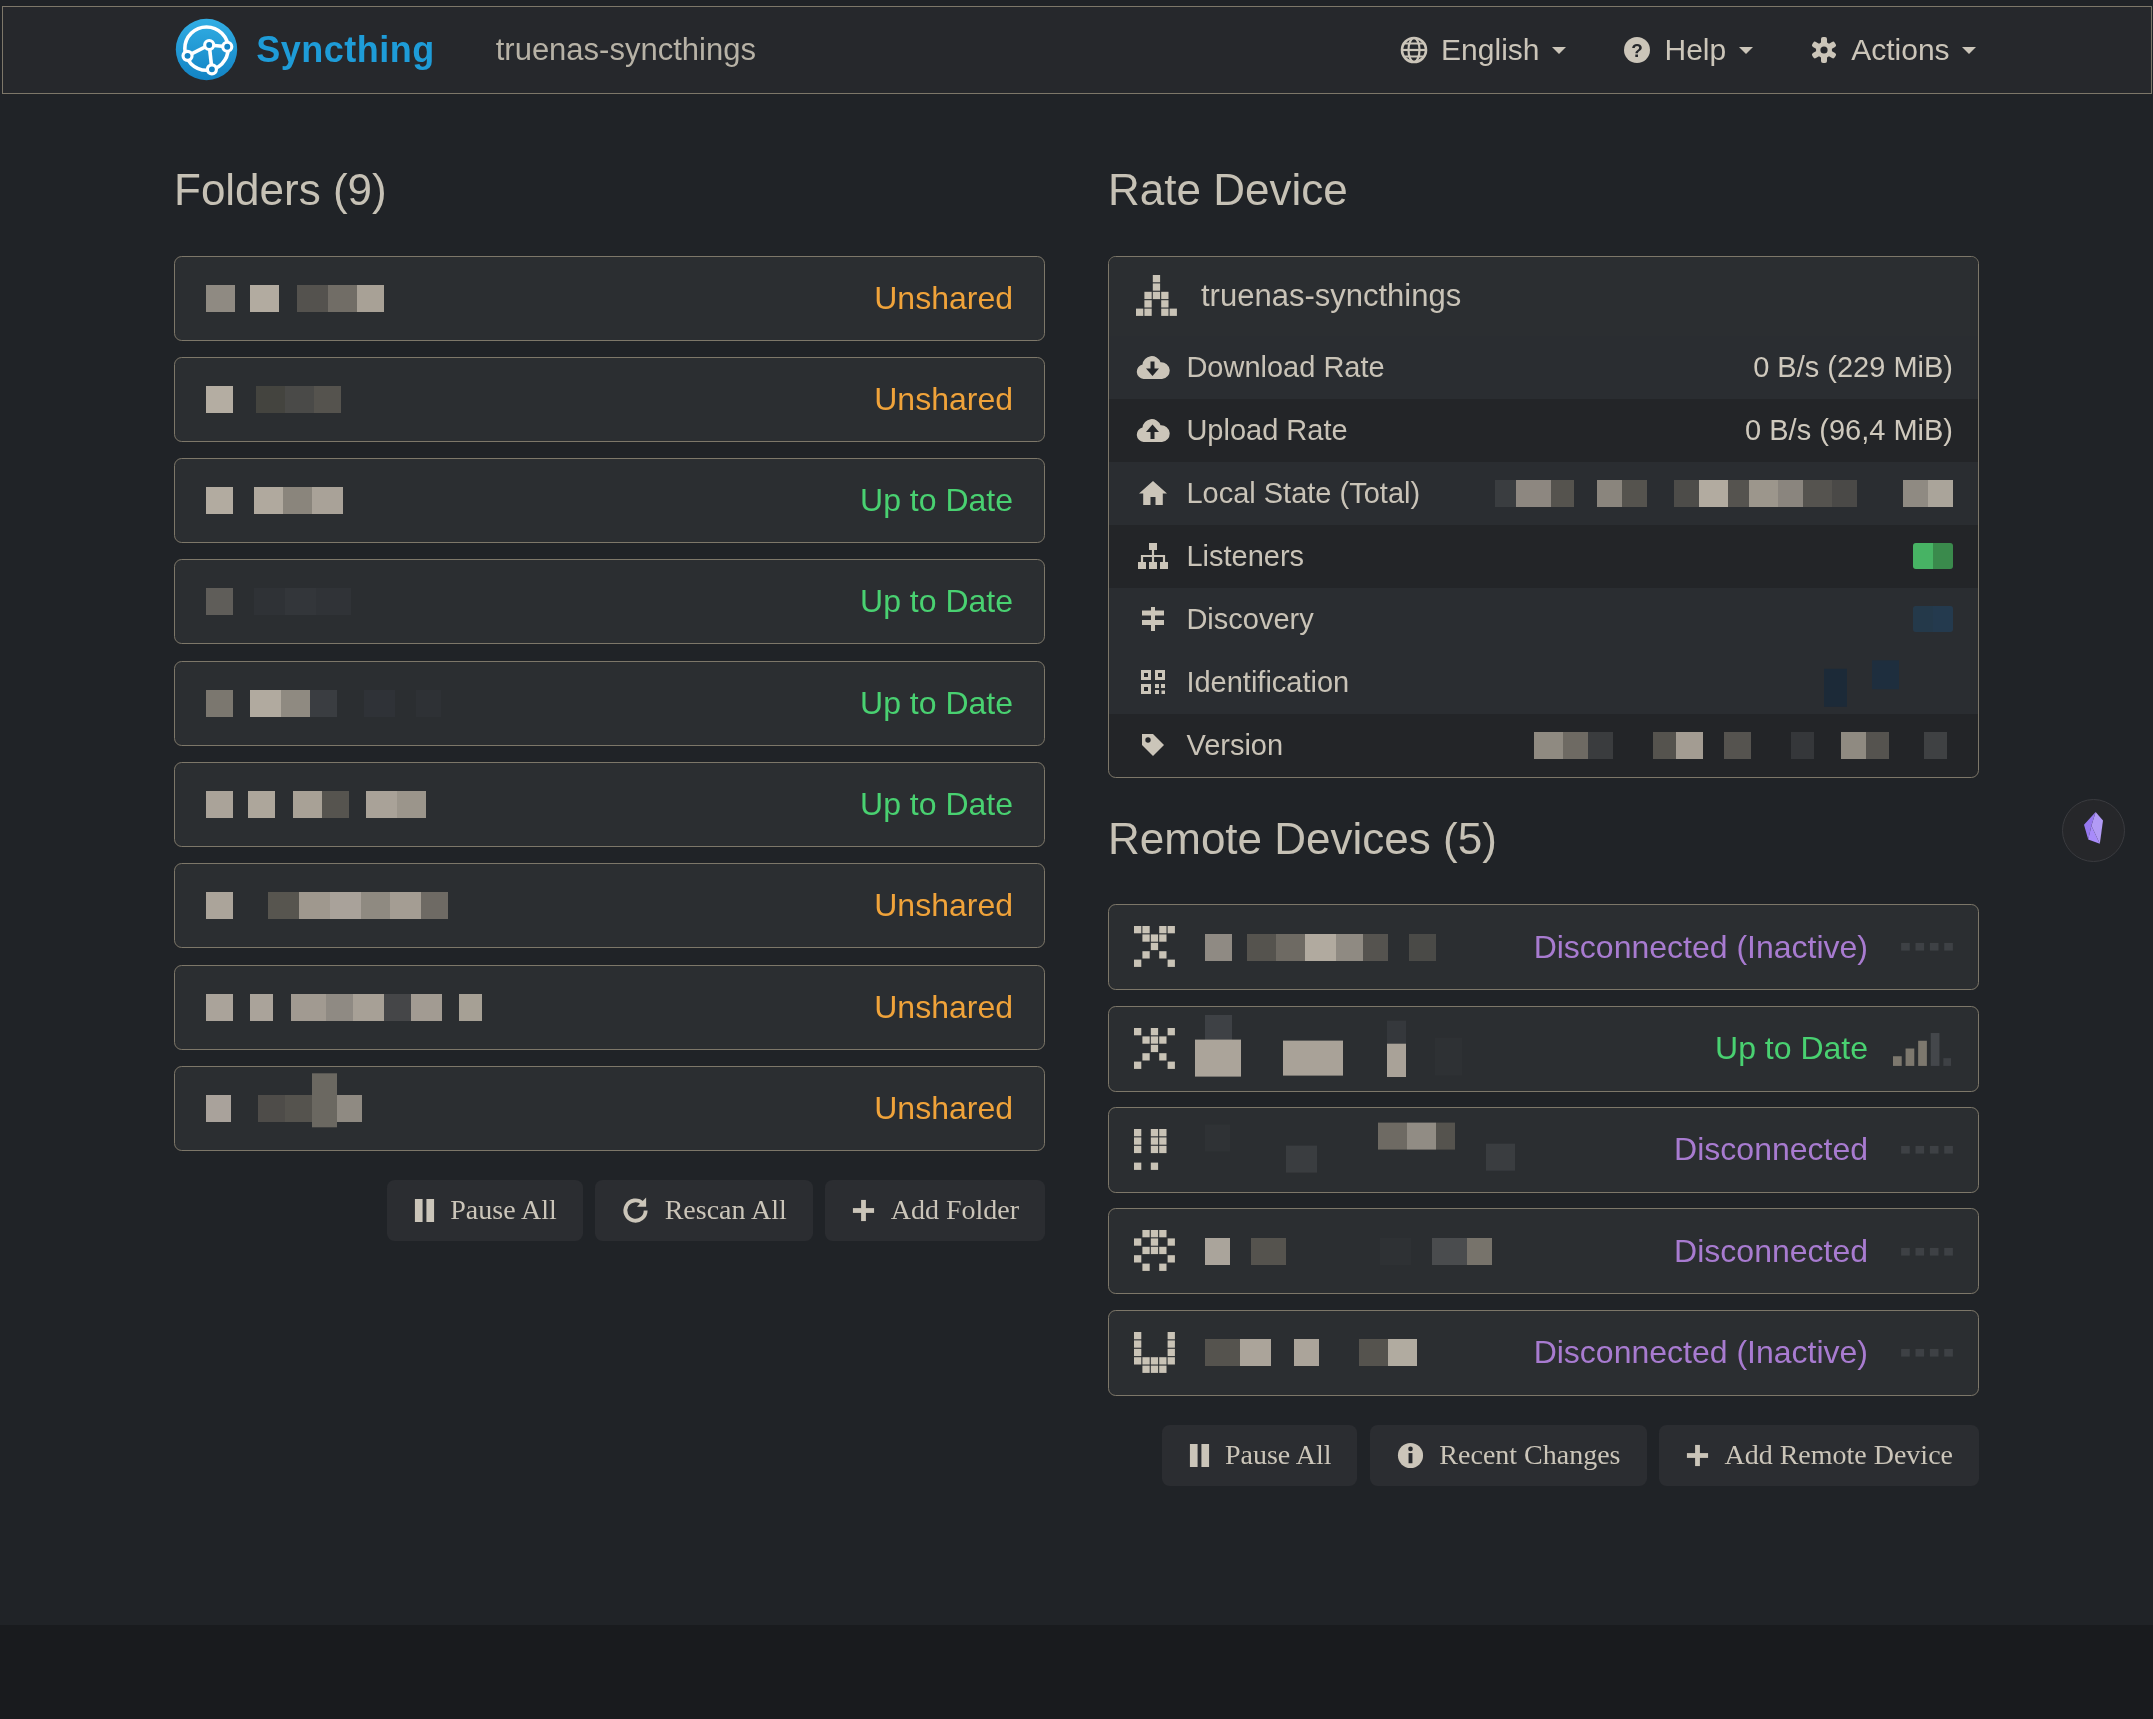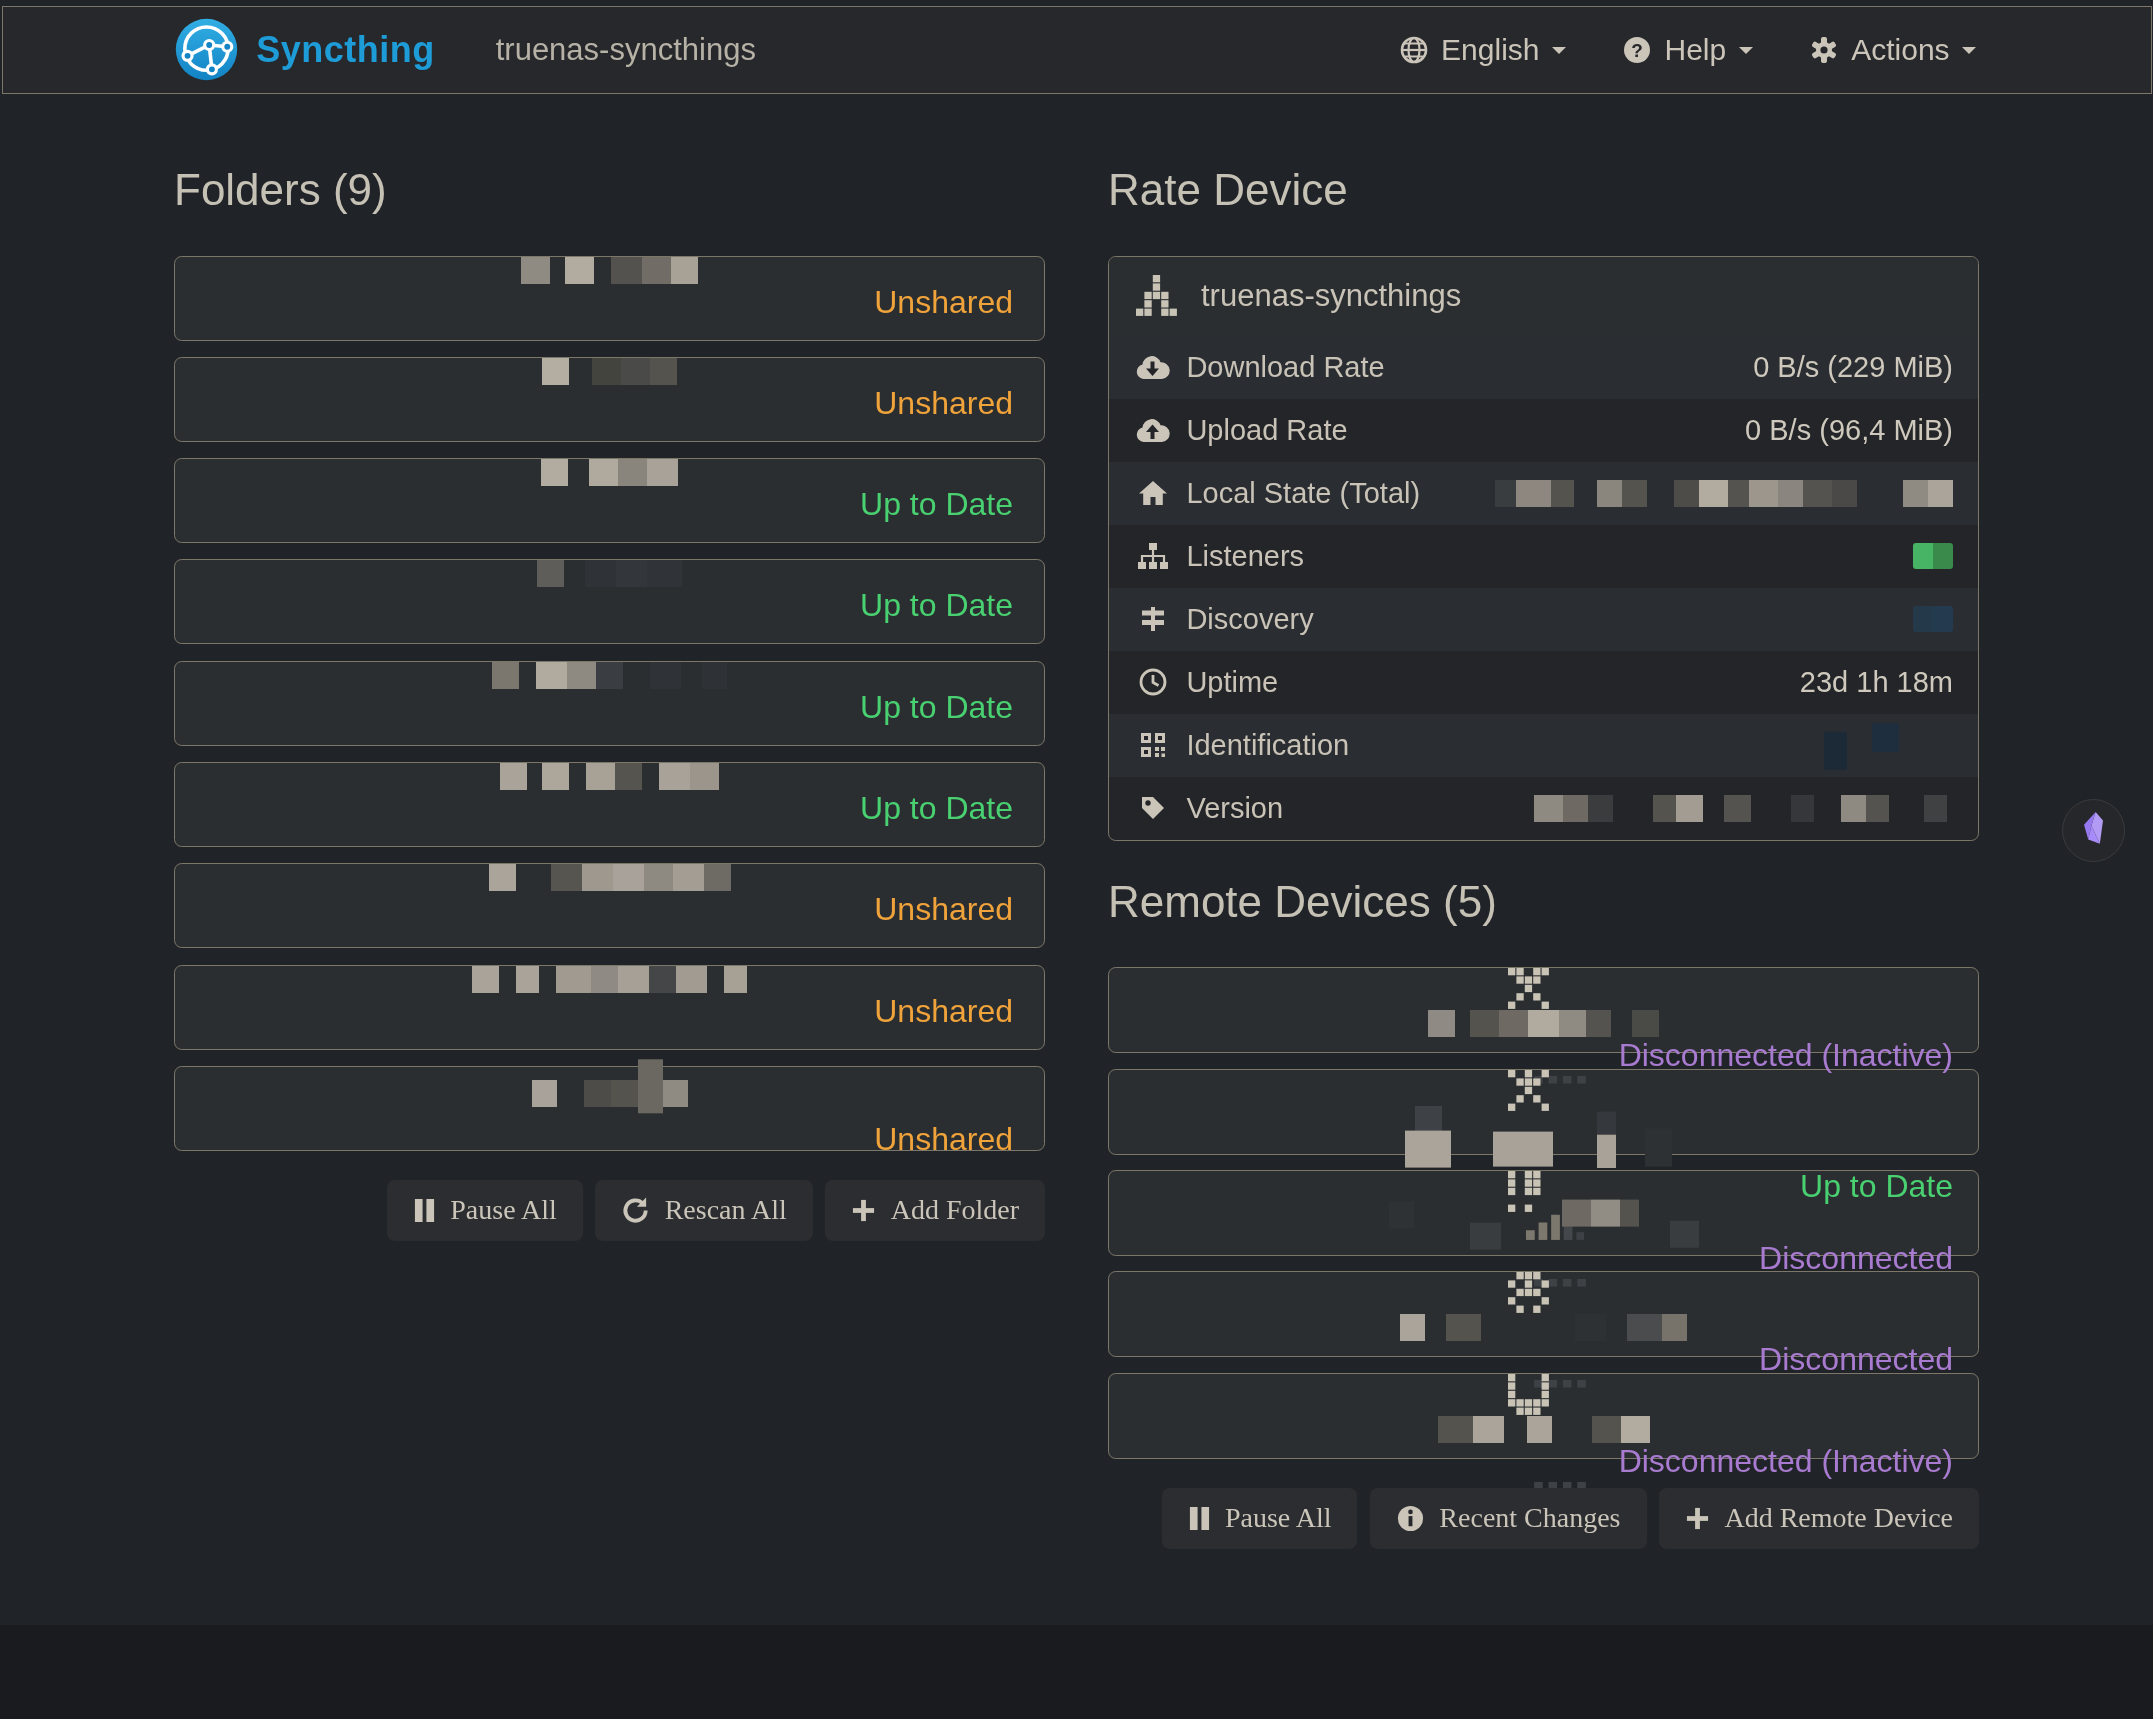--- a/index.html
+++ b/index.html
@@ -24,21 +24,21 @@
   .nav-item .ic { display:flex; }
   .caret { width:0; height:0; border:7.7px solid transparent; border-top-color:#cbc5b9; margin-top:8.6px; }
   
   .content { position:absolute; top:92px; left:174px; width:1806px; display:flex; gap:63px; }
   .col { width:871px; }
   h2 { font-size:44px; font-weight:400; color:#c6c1b5; margin:73px 0 40px; line-height:1.15; }
   .remote-heading { margin-top:36px; }
   
   .panel-row {
     height:85px; border:1.9px solid #7d7769; border-radius:7.7px; background:#2b2e31;
-    margin-bottom:16.3px; display:flex; align-items:center; padding:0 31px; cursor:pointer;flex-direction:column;
+    margin-bottom:16.3px; display:flex; align-items:center; padding:0 31px; cursor:pointer;
   }
   .remote-row { height:86px; margin-bottom:15.4px; padding:0 25px; }
   .blocks { display:flex; align-items:center; }
   .blocks span { display:block; flex:none; }
   .row-status { margin-left:auto; font-size:32px; white-space:nowrap; }
   .status-unshared { color:var(--c-unshared,#f0a33a); }
   .status-uptodate { color:var(--c-uptodate,#49d171); }
   .status-disconnected { color:var(--c-disconnected,#a379d9); }
   .identicon { width:42px; display:flex; margin-right:29px; flex:none; }
   .conn-icon { margin-left:25px; width:60px; display:flex; justify-content:flex-end; align-items:center; flex:none; }
@@ -364,30 +364,20 @@
                 <g fill="#cbc5b9">
                   <rect x="12" y="2" width="4" height="24"></rect>
                   <rect x="3" y="5.5" width="22" height="5"></rect>
                   <rect x="3" y="15" width="22" height="5"></rect>
                 </g>
               </svg>
             </span>
             <span class="dev-label">Discovery</span>
             <span class="badge" style="background: linear-gradient(90deg, rgb(36, 57, 74) 0px, rgb(36, 57, 74) 50%, rgb(36, 58, 78) 50%);"></span>
           </div>
-          <div class="dev-row">
-            <span class="dev-icon">
-              <svg width="28" height="28" viewBox="0 0 28 28">
-                <circle cx="14" cy="14" r="12" fill="none" stroke="#cbc5b9" stroke-width="2.8"></circle>
-                <path d="M14 7v7.5l5.5 3" fill="none" stroke="#cbc5b9" stroke-width="2.8"></path>
-              </svg>
-            </span>
-            <span class="dev-label">Uptime</span>
-            <span class="dev-value">23d 1h 18m</span>
-          </div>
           <div class="dev-row odd">
             <span class="dev-icon">
               <svg width="28" height="28" viewBox="0 0 28 28">
                 <g fill="#cbc5b9">
                   <rect x="2" y="2" width="10" height="10"></rect>
                   <rect x="16" y="2" width="10" height="10"></rect>
                   <rect x="2" y="16" width="10" height="10"></rect>
                   <rect x="16" y="16" width="4" height="4"></rect>
                   <rect x="22" y="16" width="4" height="4"></rect>
                   <rect x="16" y="22" width="4" height="4"></rect>

